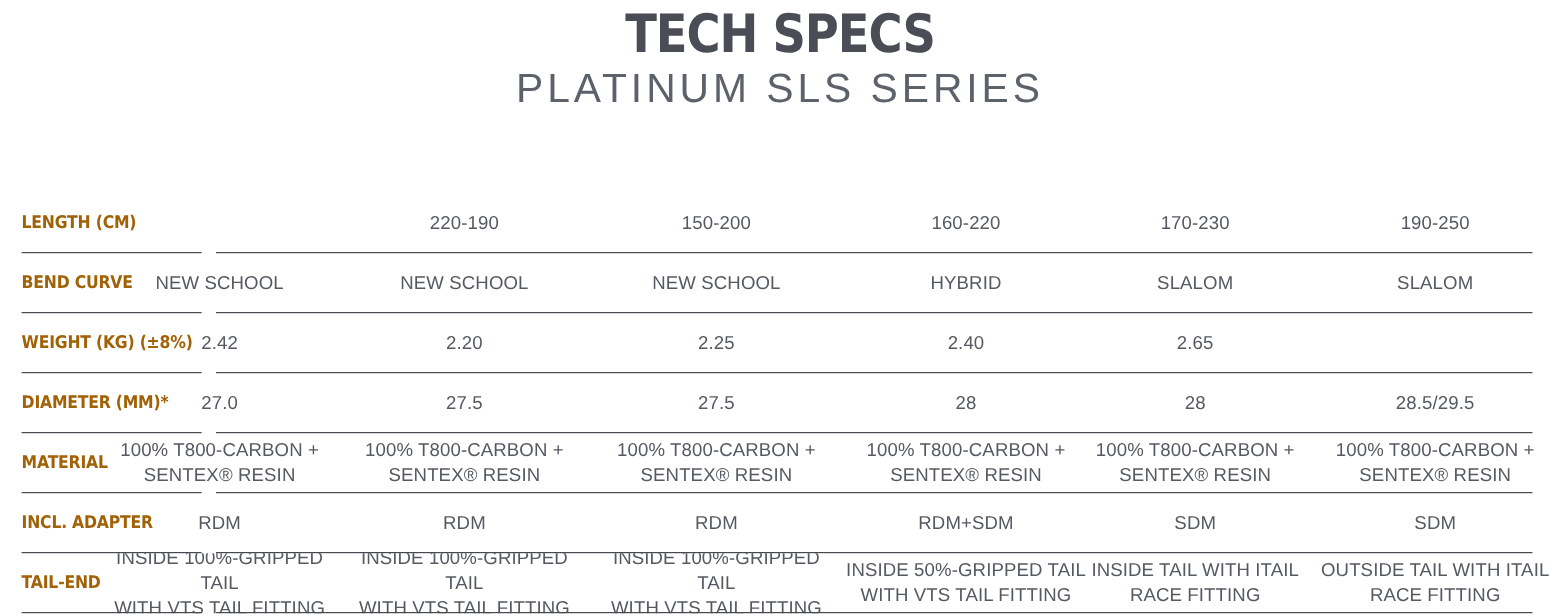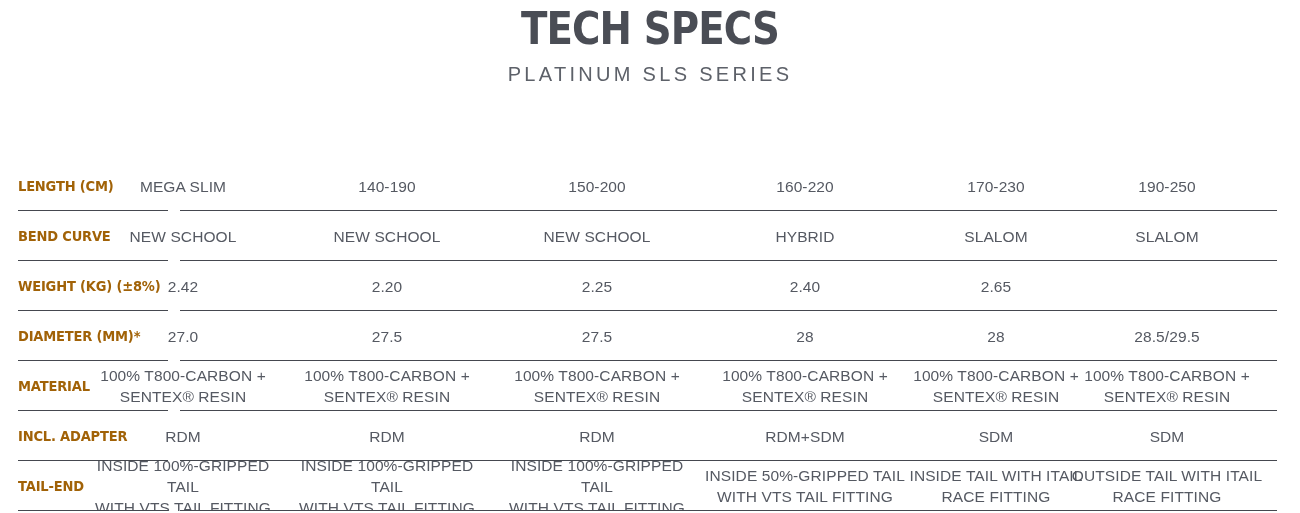--- a/index.html
+++ b/index.html
@@ -26,21 +26,21 @@
     font-size: 44px;
     line-height: 50px;
     letter-spacing: -1px;
     color: #4a4d55;
     transform: scaleX(0.88);
     -webkit-font-smoothing: antialiased;
   }
   .subtitle {
     font-family: "Liberation Sans", sans-serif;
     font-weight: 400;
-    font-size: 20px;
+    font-size: 34px;
     line-height: 36px;
     letter-spacing: 3.3px;
     color: #5d6169;
     margin-top: 2px;
   }
 
   
   .specs {
     position: absolute;
     left: 0;
@@ -106,41 +106,38 @@
     line-height: 21px;
     letter-spacing: 0.1px;
     color: #555962;
   }
   
   .cell.c0 { left: 83px;   width: 200px; }
   .cell.c1 { left: 287px;  width: 200px; }
   .cell.c2 { left: 497px;  width: 200px; }
   .cell.c3 { left: 705px;  width: 200px; }
   .cell.c4 { left: 896px;  width: 200px; align-items: center; }
-  .cell.c5 { left: 1067px; width: 200px; }
+  .cell.c5 { left: 1096px; width: 200px; }
 </style>
 </head>
 <body>
 
 <div class="header">
   <div class="title">TECH SPECS</div>
   <div class="subtitle">PLATINUM SLS SERIES</div>
 </div>
 
 <div class="specs" id="specs-table">
     <div class="row">
       <div class="label">
         <span>LENGTH (CM)</span>
       </div>
       <div class="cells">
-        <div class="cell c0">
-          <div>MEGA SLIM</div>
-        </div>
-        <div class="cell c1">
-          <div>140-190</div>
+        <div class="cell c1">
+          <div>220-190</div>
         </div>
         <div class="cell c2">
           <div>150-200</div>
         </div>
         <div class="cell c3">
           <div>160-220</div>
         </div>
         <div class="cell c4">
           <div>170-230</div>
         </div>

